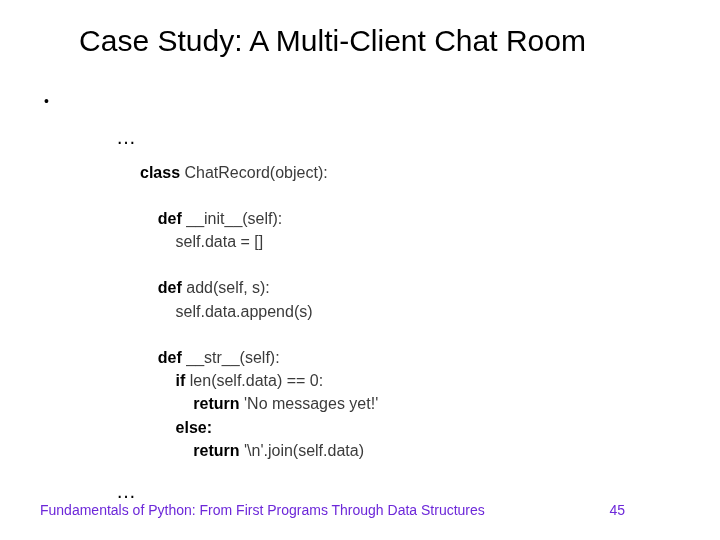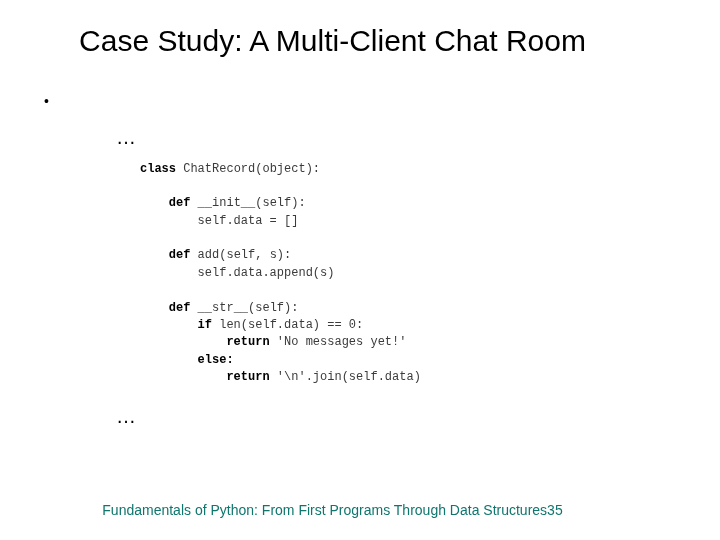--- a/index.html
+++ b/index.html
@@ -48,41 +48,41 @@
     margin-top: 10px;
     letter-spacing: 1px;
   }
   .ellipsis-bottom {
     font-size: 20px;
     padding-left: 76px;
     margin-top: 18px;
     letter-spacing: 1px;
   }
   .code {
-    font-family: Liberation Mono, monospace;
-    font-size: 12px;
+    font-family: Liberation Sans, sans-serif;
+    font-size: 16px;
     line-height: 1.45;
     white-space: pre;
     padding-left: 100px;
     margin-top: 12px;
     color: #3b3b3b;
   }
   .code .kw {
     font-weight: bold;
     color: #000;
   }
   .footer {
     position: absolute;
     bottom: 22px;
     left: 40px;
     right: 40px;
     font-size: 14px;
     display: flex;
-    justify-content: center;
-    color: #0f766e;
+    justify-content: space-between;
+    color: #6d28d9;
   }
 </style>
 </head>
 <body>
 
 <div class="slide">
 
   <div class="title">
     <span>Case Study: A Multi-Client Chat Room</span><br>
   </div>
@@ -106,16 +106,16 @@
 <span class="kw">        if</span><span> len(self.data) == 0:</span>
 <span class="kw">            return</span><span> 'No messages yet!'</span>
 <span class="kw">        else:</span>
 <span class="kw">            return</span><span> '\n'.join(self.data)</span></div>
 
     <div class="ellipsis-bottom">…</div>
   </div>
 
   <div class="footer">
     <span>Fundamentals of Python: From First Programs Through Data Structures</span>
-    <span>35</span>
+    <span>45</span>
   </div>
 
 </div>
 
 </body></html>

